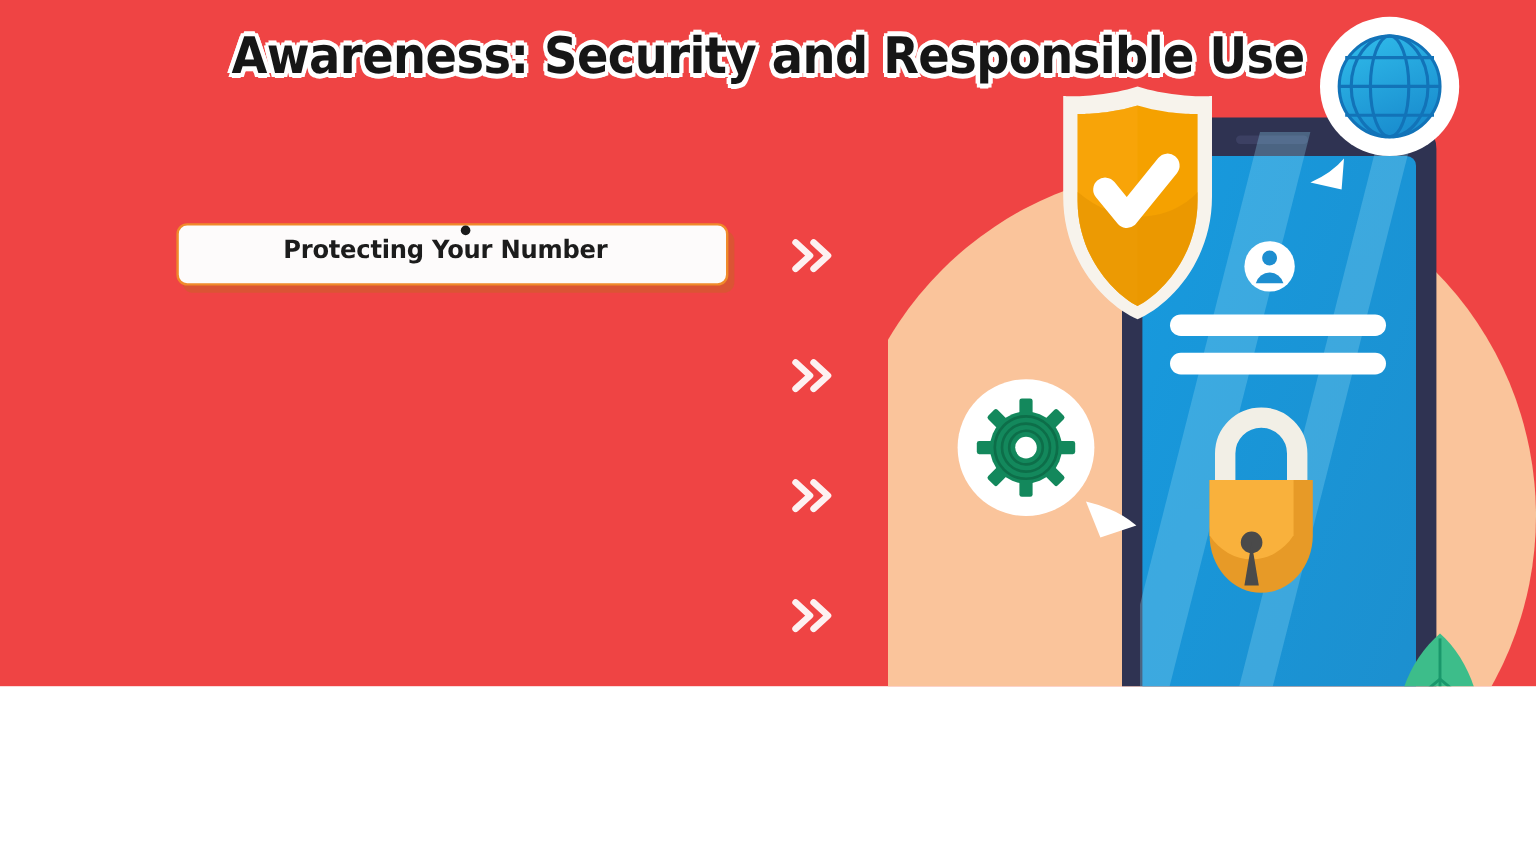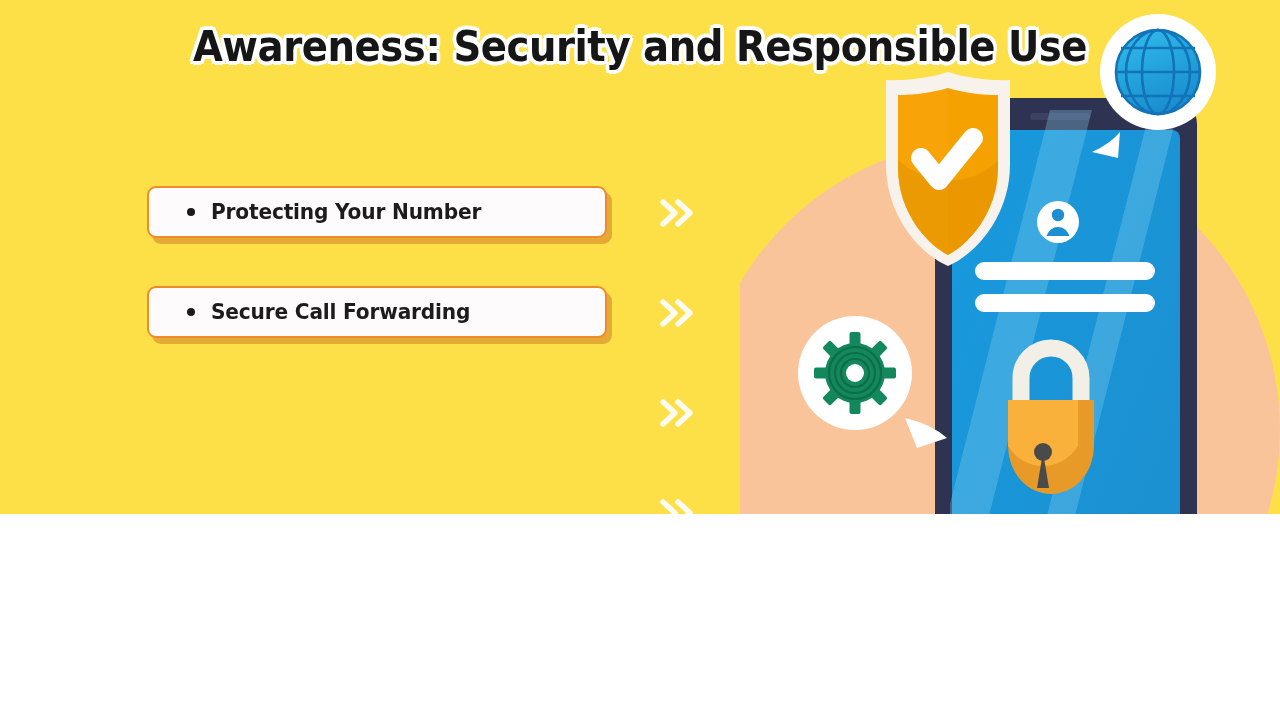--- a/index.html
+++ b/index.html
@@ -3,23 +3,23 @@
 <meta charset="utf-8">
 <style>
   html, body {
     margin: 0;
     padding: 0;
     background: #ffffff;
   }
   #slide {
     position: relative;
     width: 1280px;
-    height: 514px;
+    height: 572px;
     overflow: hidden;
-    background: #fde047;
+    background: #ef4444;
     font-family: "DejaVu Sans", sans-serif;
   }
 
   
   .title {
     position: absolute;
     top: 22px;
     left: 0;
     width: 1280px;
     text-align: center;
@@ -56,20 +56,21 @@
     top: 0;
     width: 460px;
     height: 52px;
     box-sizing: border-box;
     background: #fdfbfb;
     border: 2px solid #f08a2b;
     border-radius: 9px;
     box-shadow: 5px 6px 0 rgba(196, 104, 34, 0.45);
     display: flex;
     align-items: center;
+    flex-direction: column;
   }
   .bullet-dot {
     width: 8px;
     height: 8px;
     border-radius: 50%;
     background: #1a1a1a;
     margin-left: 38px;
     margin-right: 16px;
     flex: 0 0 auto;
   }
@@ -118,24 +119,20 @@
       <svg class="chev" viewBox="0 0 44 46">
         <g fill="none" stroke="#fff" stroke-width="5.5" stroke-linecap="round" stroke-linejoin="round">
           <polyline points="8,12 20,23 8,34"></polyline>
           <polyline points="23,12 35,23 23,34"></polyline>
         </g>
       </svg>
     </div>
 
 
     <div class="list-row">
-      <div class="item-box">
-        <span class="bullet-dot"></span>
-        <span class="item-label">Secure Call Forwarding</span>
-      </div>
       <svg class="chev" viewBox="0 0 44 46">
         <g fill="none" stroke="#fff" stroke-width="5.5" stroke-linecap="round" stroke-linejoin="round">
           <polyline points="8,12 20,23 8,34"></polyline>
           <polyline points="23,12 35,23 23,34"></polyline>
         </g>
       </svg>
     </div>
 
     <div class="list-row">
       <svg class="chev" viewBox="0 0 44 46">

